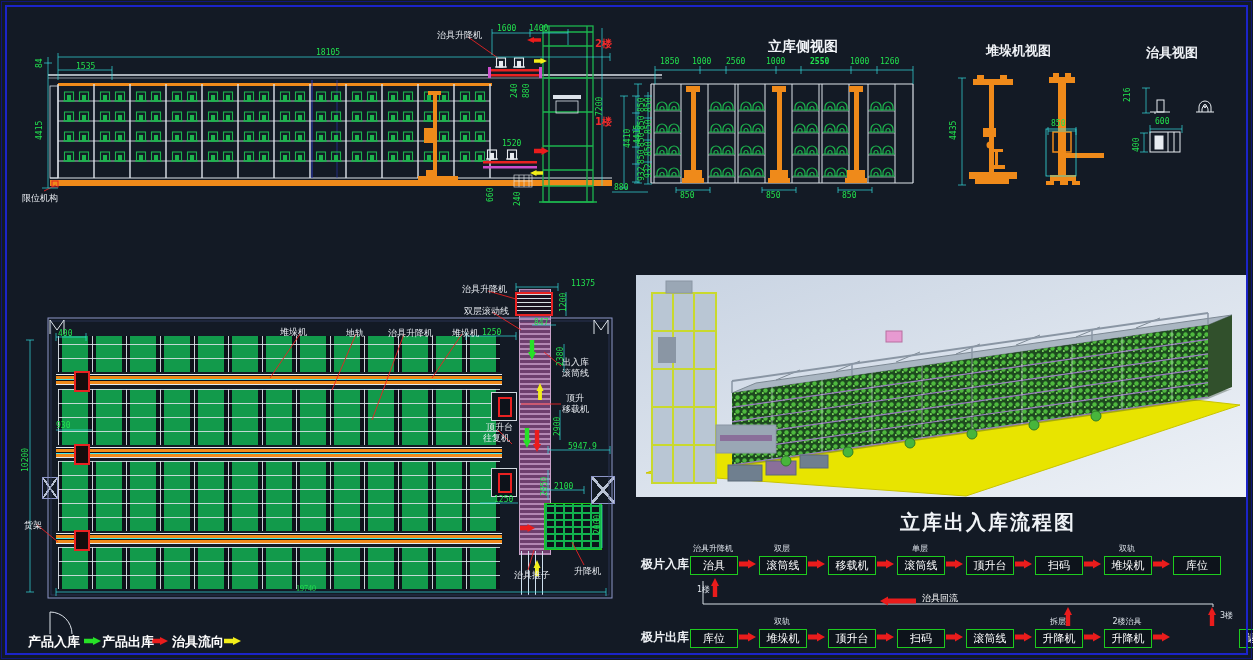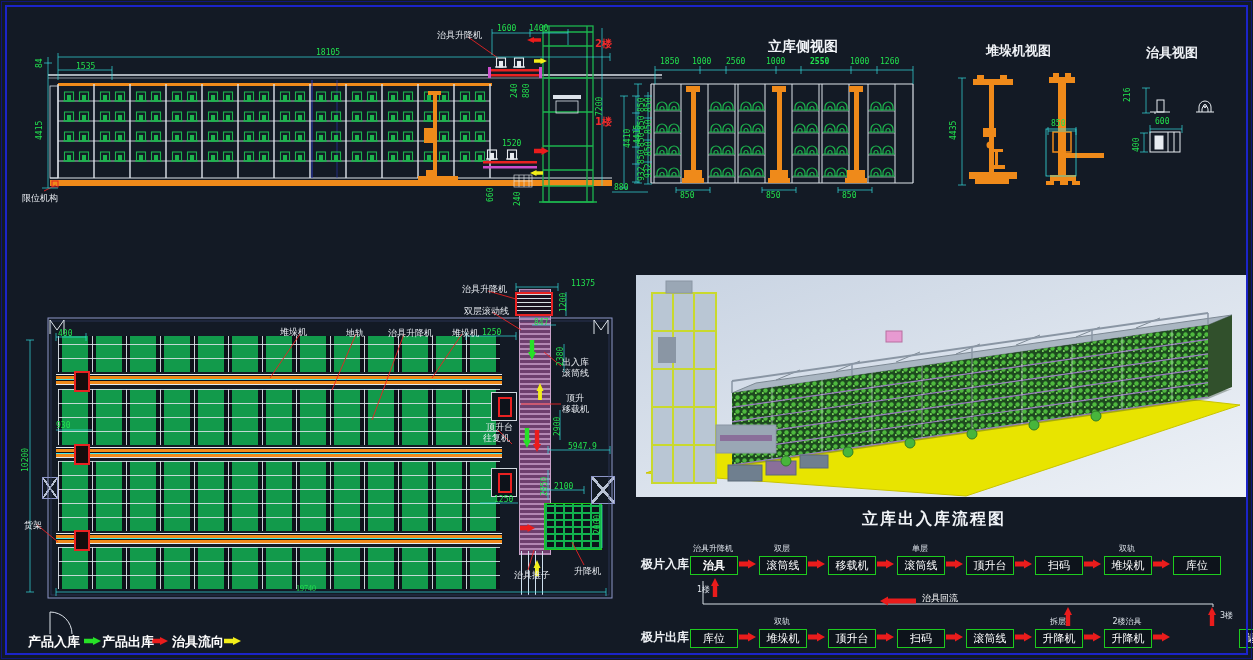--- a/index.html
+++ b/index.html
@@ -564,21 +564,21 @@
         <path d="M703,581 V604 H1213 V607" stroke="#d6dde4" stroke-width="1" fill="none"></path>
         <polygon points="0,-2.475 28,-2.475 28,-4.5 36,0 28,4.5 28,2.475 0,2.475" fill="#ea1c1c" transform="translate(916,601) rotate(180)"></polygon>
         <polygon points="0,-2.2 11,-2.2 11,-4 19,0 11,4 11,2.2 0,2.2" fill="#ea1c1c" transform="translate(1068,626) rotate(-90)"></polygon>
         <polygon points="0,-2.2 11,-2.2 11,-4 19,0 11,4 11,2.2 0,2.2" fill="#ea1c1c" transform="translate(1212,626) rotate(-90)"></polygon>
       </g>
   </svg>
 
   <div class="title" style="left:768px;top:38px;font-size:14px">立库侧视图</div>
   <div class="title" style="left:986px;top:42px;font-size:13px">堆垛机视图</div>
   <div class="title" style="left:1146px;top:44px;font-size:13px">治具视图</div>
-  <div class="title" style="left:862px;top:509px;font-size:16px;letter-spacing:2px">立库出入库流程图</div>
+  <div class="title" style="left:900px;top:509px;font-size:20px;letter-spacing:2px">立库出入库流程图</div>
 
   <div class="leg" style="left:28px">产品入库</div>
   <div class="leg" style="left:102px">产品出库</div>
   <div class="leg" style="left:172px">治具流向</div>
 
   <div class="fhead" style="left:641px;top:558px">极片入库</div>
   <div class="fhead" style="left:641px;top:631px">极片出库</div>
   <div class="fsm" style="left:922px;top:594px;font-size:9px;color:#fff">治具回流</div>
 
 
@@ -651,21 +651,21 @@
       <div class="dim r" style="left: 541px; top: 496px;">2850</div>
       <div class="dim" style="left: 554px; top: 483px;">2100</div>
       <div class="dim r" style="left: 594px; top: 534px;">2000</div>
       <div class="dim" style="left: 494px; top: 496px;">1250</div>
       <div class="dim" style="left: 58px; top: 330px;">400</div>
       <div class="dim" style="left: 56px; top: 422px;">930</div>
       <div class="dim r" style="left: 22px; top: 472px;">10200</div>
       <div class="dim" style="left: 296px; top: 585px; font-family: Liberation Serif, serif;">19740</div>
     </div>
   <div id="flowboxes">
-      <div class="fbox" style="left: 690px; top: 556px; font-weight: bold;">治具</div>
+      <div class="fbox" style="left: 690px; top: 556px;">治具</div>
       <div class="fsm" style="left: 683px; top: 545px; width: 60px;">治具升降机</div>
       <div class="fsm" style="left: 697px; top: 586px;">1楼</div>
       <div class="fbox" style="left: 759px; top: 556px;">滚筒线</div>
       <div class="fsm" style="left: 752px; top: 545px; width: 60px;">双层</div>
       <div class="fbox" style="left: 828px; top: 556px;">移载机</div>
       <div class="fbox" style="left: 897px; top: 556px;">滚筒线</div>
       <div class="fsm" style="left: 890px; top: 545px; width: 60px;">单层</div>
       <div class="fbox" style="left: 966px; top: 556px;">顶升台</div>
       <div class="fbox" style="left: 1035px; top: 556px;">扫码</div>
       <div class="fbox" style="left: 1104px; top: 556px;">堆垛机</div>

